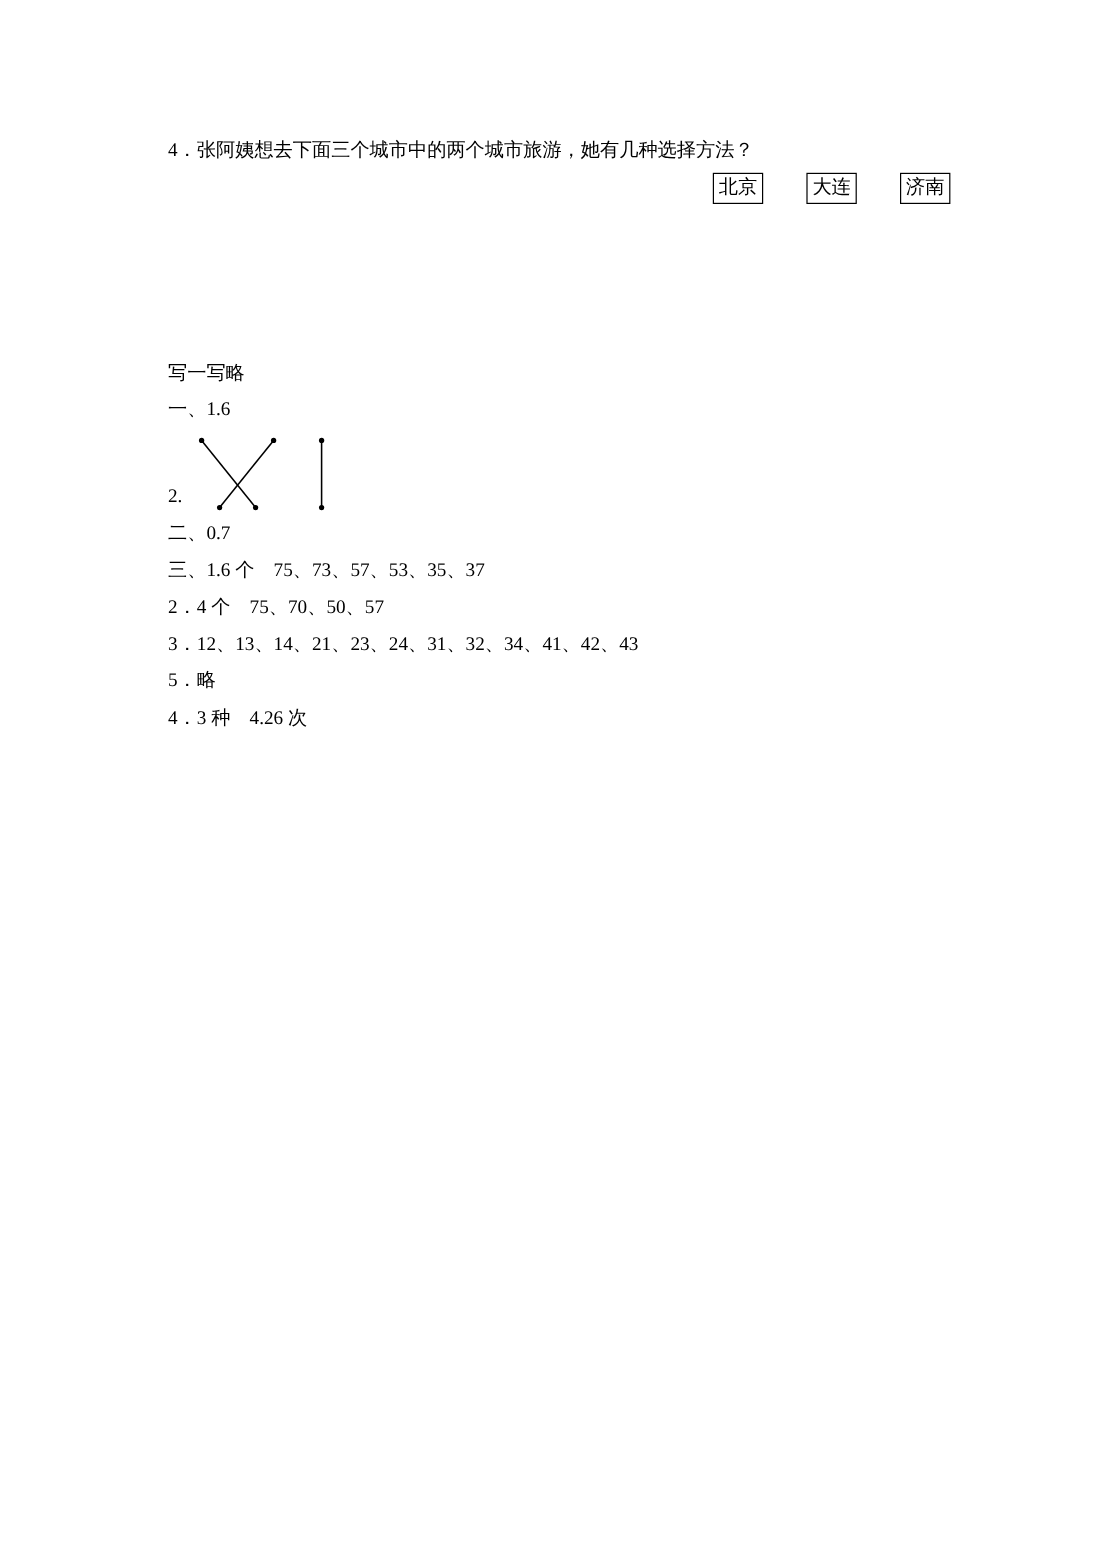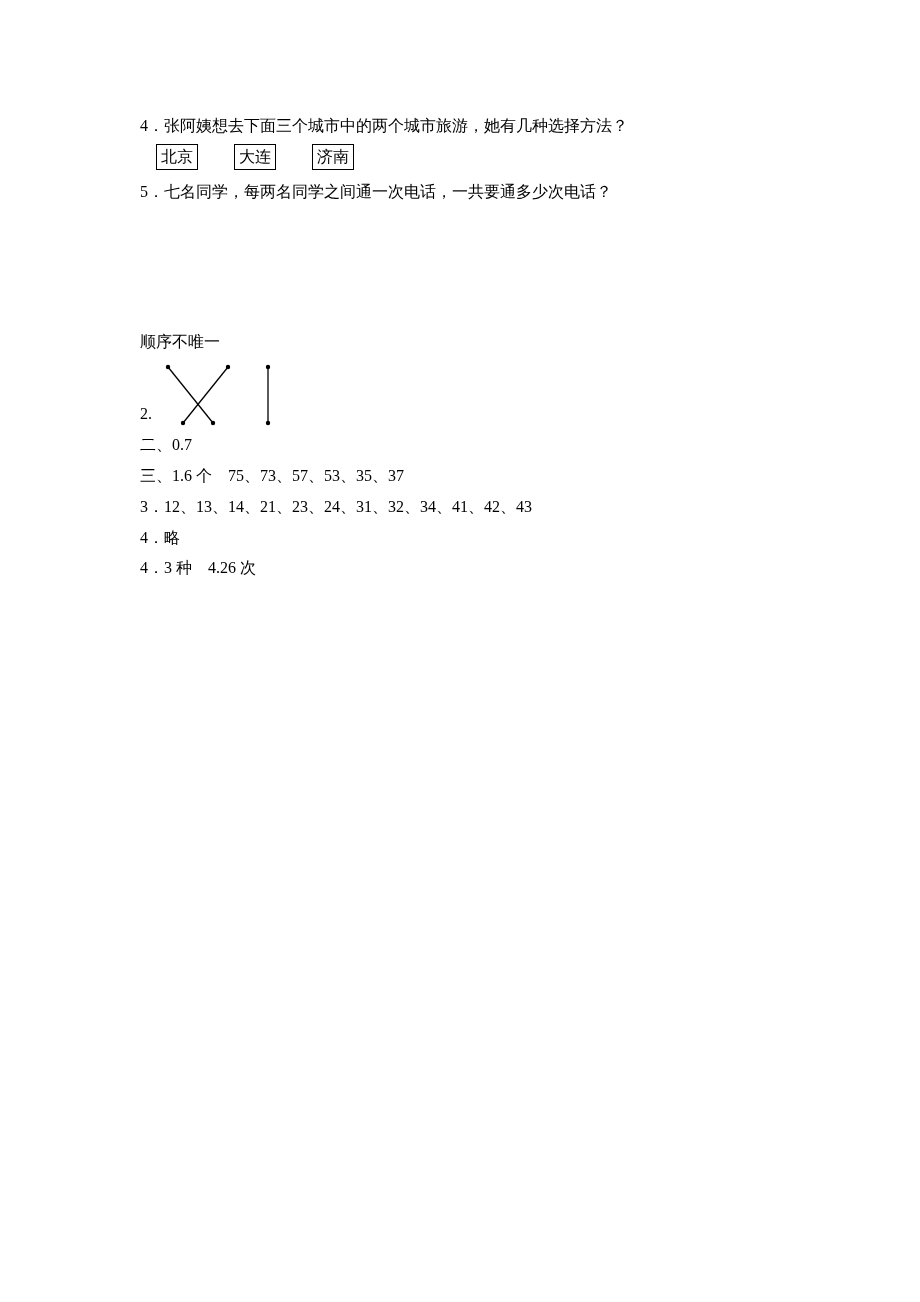--- a/index.html
+++ b/index.html
@@ -16,21 +16,21 @@
     font-family: "SimSun", "宋体", serif;
     font-size: 16px;
     color: #000;
     line-height: 1.8;
   }
   .line {
     margin: 0 0 2px 0;
     white-space: pre;
   }
   .city-row {
-    text-align: left;
+    text-align: right;
     margin-top: 2px;
     margin-bottom: 6px;
   }
   .city-box {
     display: inline-block;
     border: 1px solid #000;
     padding: 0 4px;
     margin: 0 16px;
     line-height: 1.5;
   }
@@ -48,42 +48,43 @@
 <div class="page">
 
   <p class="line"><span>4．</span><span>张阿姨想去下面三个城市中的两个城市旅游，她有几种选择方法？</span></p>
 
   <div class="city-row">
     <span class="city-box">北京</span>
     <span class="city-box">大连</span>
     <span class="city-box">济南</span>
   </div>
 
-  <p class="line"><span>5．</span><span>七名同学，每两名同学之间通一次电话，一共要通多少次电话？</span></p>
 
   <div class="gap-large"></div>
 
   <div class="ans-block">
-    <p class="line">顺序不唯一</p>
+    <p class="line">写一写略</p>
+    <p class="line">一、1.6</p>
 
     <div class="row-inline">
       <span class="line">2.</span>
       <svg class="diagram" width="130" height="72" viewBox="0 0 130 72">
         <circle cx="10" cy="8" r="2.2" fill="#000"></circle>
         <circle cx="70" cy="8" r="2.2" fill="#000"></circle>
         <circle cx="25" cy="64" r="2.2" fill="#000"></circle>
         <circle cx="55" cy="64" r="2.2" fill="#000"></circle>
         <line x1="10" y1="8" x2="55" y2="64" stroke="#000" stroke-width="1.3"></line>
         <line x1="70" y1="8" x2="25" y2="64" stroke="#000" stroke-width="1.3"></line>
         <circle cx="110" cy="8" r="2.2" fill="#000"></circle>
         <circle cx="110" cy="64" r="2.2" fill="#000"></circle>
         <line x1="110" y1="8" x2="110" y2="64" stroke="#000" stroke-width="1.3"></line>
       </svg>
     </div>
 
     <p class="line">二、0.7</p>
     <p class="line">三、1.6 个　75、73、57、53、35、37</p>
+    <p class="line">2．4 个　75、70、50、57</p>
     <p class="line">3．12、13、14、21、23、24、31、32、34、41、42、43</p>
-    <p class="line">4．略</p>
+    <p class="line">5．略</p>
     <p class="line">4．3 种　4.26 次</p>
   </div>
 
 </div>
 
 </body></html>

